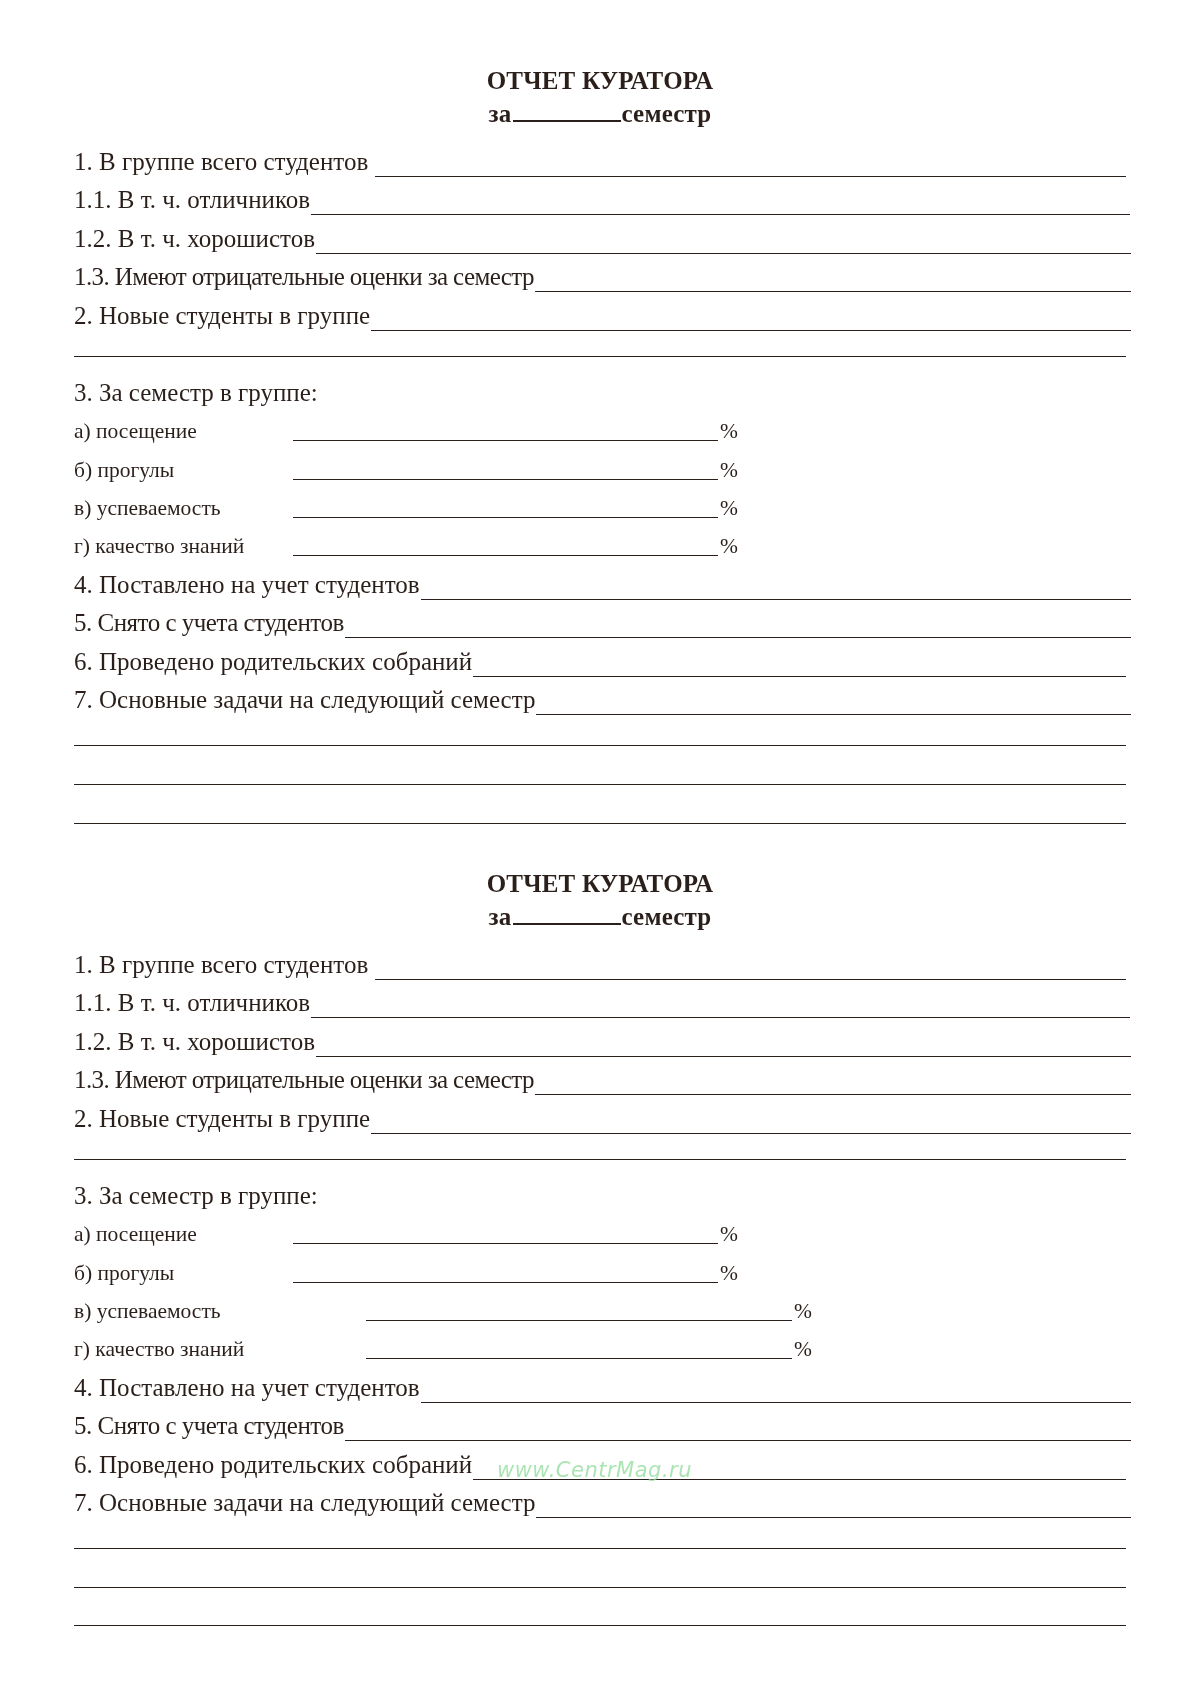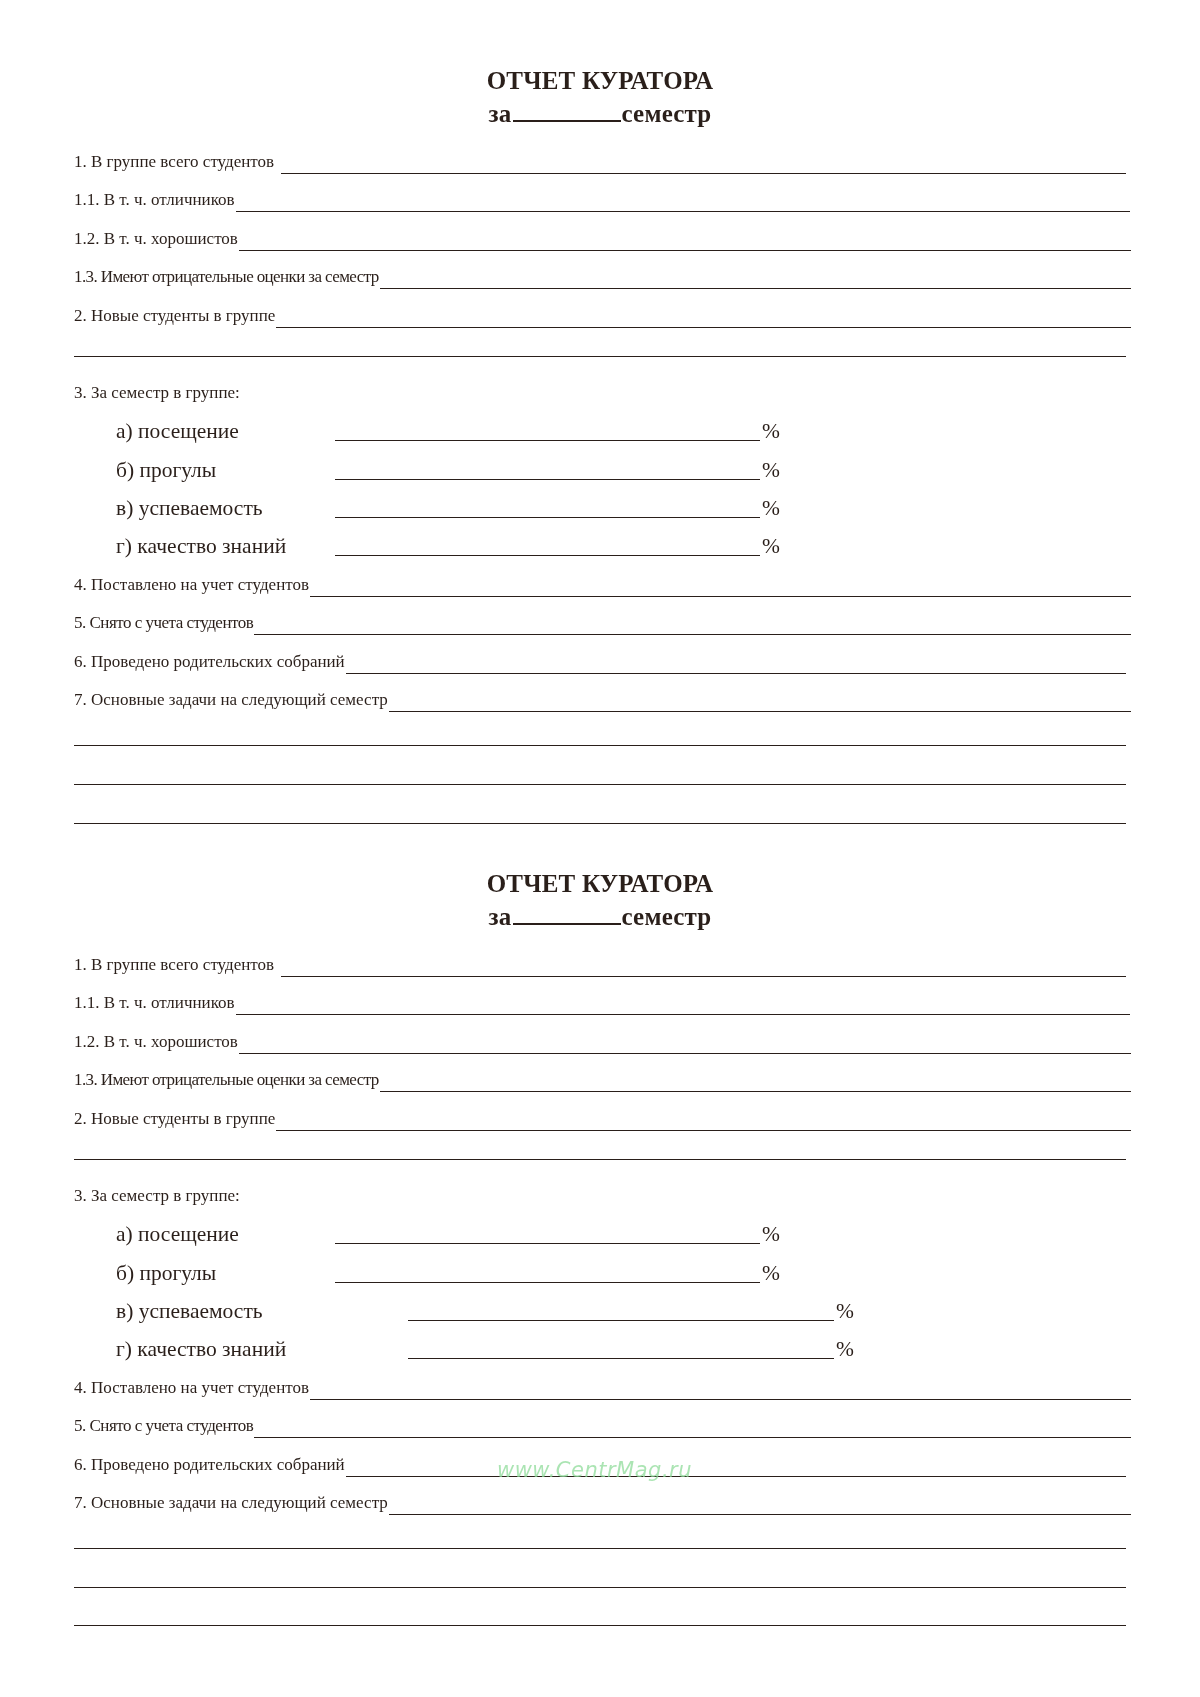--- a/index.html
+++ b/index.html
@@ -13,37 +13,36 @@
     position: absolute; left: 0; width: 1200px; text-align: center;
     font-family: "Liberation Serif", serif; font-weight: bold;
     font-size: 25px; line-height: 30px; letter-spacing: 0.2px;
   }
   .title .blank {
     display: inline-block; width: 108px; border-bottom: 2px solid #2a1f1a;
     height: 18px; vertical-align: baseline; margin: 0 1px;
   }
   .row {
     position: absolute; left: 74px; height: 30px;
-    font-family: "Liberation Serif", serif; font-size: 17px; line-height: 30px;
-    display: flex; align-items: center; white-space: nowrap;
+    font-family: "Liberation Serif", serif; font-size: 25px; line-height: 30px;
+    display: flex; align-items: flex-end; white-space: nowrap;
   }
   .row .label { flex: 0 0 auto; }
   .row .fill {
     flex: 1 1 auto; border-bottom: 1.6px solid #2a1f1a; height: 22px;
     margin-left: 1px;
   }
   .full-line {
     position: absolute; left: 74px; width: 1056px; height: 0;
     border-bottom: 1.6px solid #2a1f1a;
   }
   .pct-row {
     position: absolute; left: 74px; height: 30px;
     font-family: "Liberation Serif", serif; font-size: 21.5px; line-height: 30px;
     white-space: nowrap;
-    margin-left: 42px;
   }
   .pct-row .label { position: absolute; left: 0; top: 0; }
   .pct-row .fill {
     position: absolute; top: 0; height: 24px; border-bottom: 1.6px solid #2a1f1a;
   }
   .pct-row .pct { position: absolute; top: 0; }
   .watermark {
     position: absolute; left: 497px; top: 1458px;
     font-family: "DejaVu Sans", sans-serif; font-style: italic;
     font-size: 21px; color: #8fdc9a; opacity: 0.75; letter-spacing: 0.5px;

